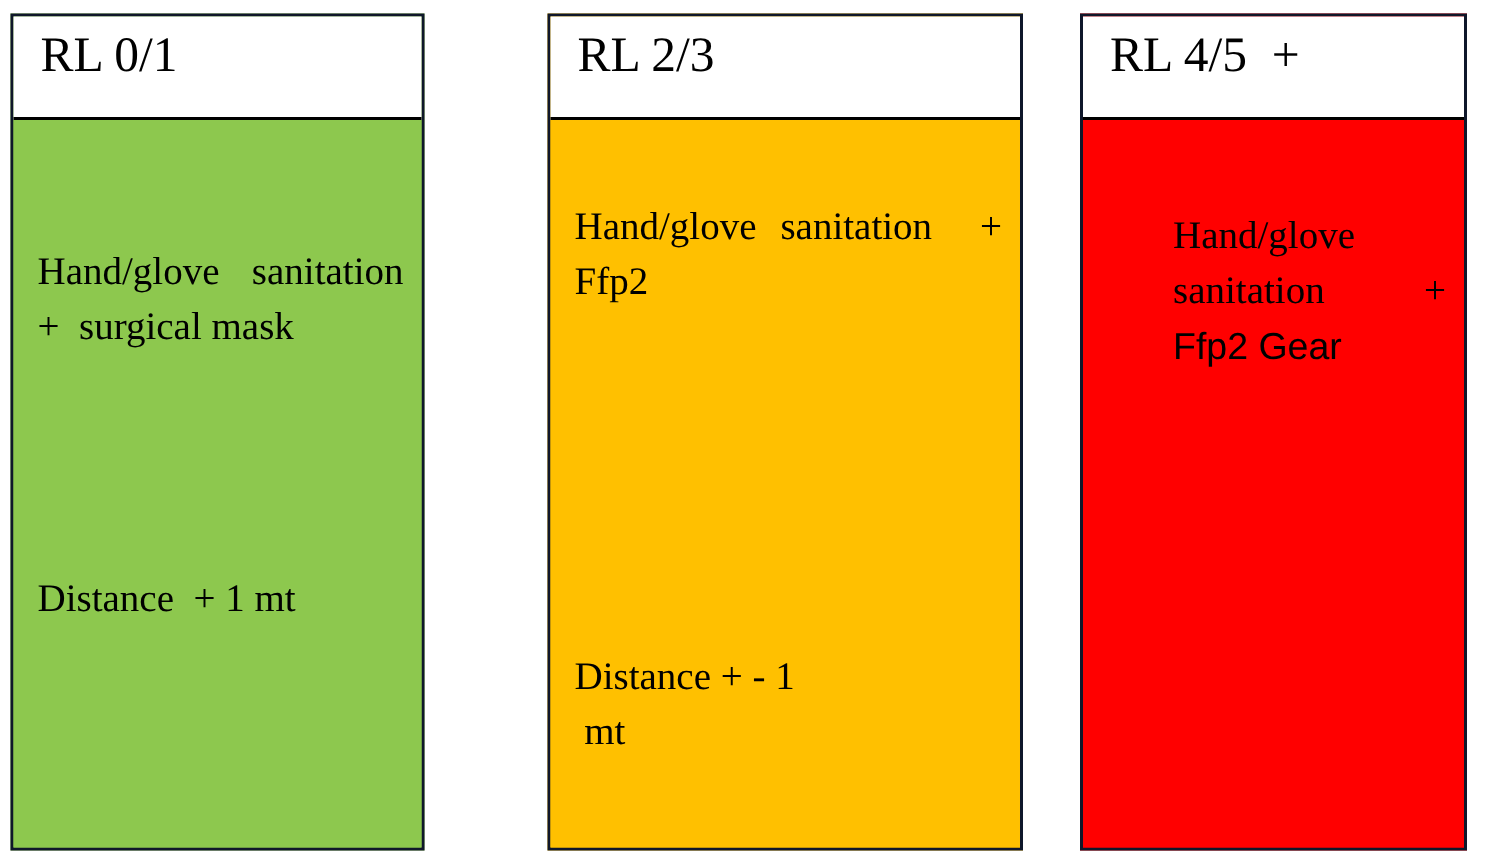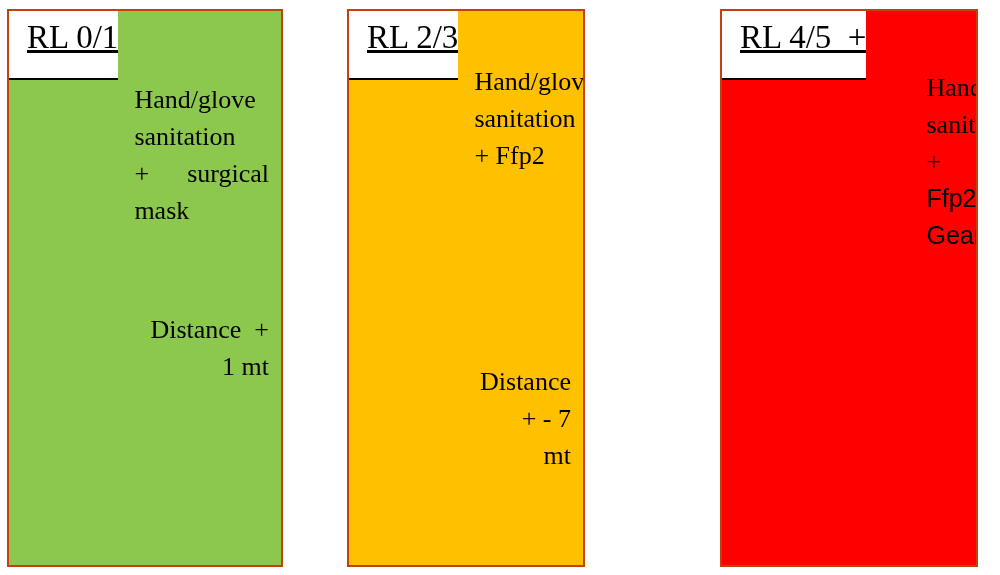--- a/index.html
+++ b/index.html
@@ -14,25 +14,24 @@
     height: 575px;
     background: #ffffff;
     overflow: hidden;
     font-family: "Liberation Serif", "DejaVu Serif", serif;
   }
 
   
   .card {
     position: absolute;
     box-sizing: border-box;
-    border: 2px solid #c2410c;
+    border: 2px solid #0f172a;
     background: #ffffff;
     display: flex;
-    flex-direction: row;
-    text-decoration: underline;
+    flex-direction: column;
   }
 
   
   .card-header {
     box-sizing: border-box;
     height: 69px;
     flex: 0 0 69px;
     background: #ffffff;
     border-bottom: 2px solid #000000;
     display: flex;
@@ -60,33 +59,33 @@
     position: absolute;
     left: 16px;
     right: 12px;
     color: #000000;
     font-size: 26px;
     line-height: 37px;
     text-align: justify;
     text-justify: inter-word;
     white-space: pre-wrap;
   }
-  .body-block.nojustify { text-align: right; }
+  .body-block.nojustify { text-align: left; }
 
   .sans-run {
     font-family: "Liberation Sans", "DejaVu Sans", sans-serif;
     font-size: 25px;
   }
 
   
   #card-green  { left: 7px;   top: 9px; width: 276px; height: 558px; }
-  #card-orange { left: 347px; top: 9px; width: 238px; height: 558px; }
+  #card-orange { left: 365px; top: 9px; width: 317px; height: 558px; }
   #card-red    { left: 720px; top: 9px; width: 258px; height: 558px; }
 
-  #green-ppe       { top: 70px;  }
+  #green-ppe       { top: 82px;  }
   #green-distance  { top: 300px; }
 
   #orange-ppe      { top: 52px;  }
   #orange-distance { top: 352px; }
 
   #red-ppe         { top: 58px; margin-left: 44px;  }
   #red-distance    { top: 295px; }
 </style>
 </head>
 <body>
@@ -102,21 +101,21 @@
       <div class="body-block nojustify" id="green-distance">Distance  + 1 mt</div>
     </div>
   </div>
 
   <div class="card" id="card-orange" style="background:#FFC000;">
     <div class="card-header">
       <span class="card-header-title">RL 2/3</span>
     </div>
     <div class="card-body" style="background:#FFC000;">
       <div class="body-block" id="orange-ppe">Hand/glove sanitation  + Ffp2</div>
-      <div class="body-block nojustify" id="orange-distance">Distance + - 7
+      <div class="body-block nojustify" id="orange-distance">Distance + - 1
  mt</div>
     </div>
   </div>
 
   <div class="card" id="card-red" style="background:#FF0000;">
     <div class="card-header">
       <span class="card-header-title">RL 4/5  +</span>
     </div>
     <div class="card-body" style="background:#FF0000;">
       <div class="body-block" id="red-ppe"><span>Hand/glove sanitation  + </span><span class="sans-run">Ffp2 Gear</span></div>

